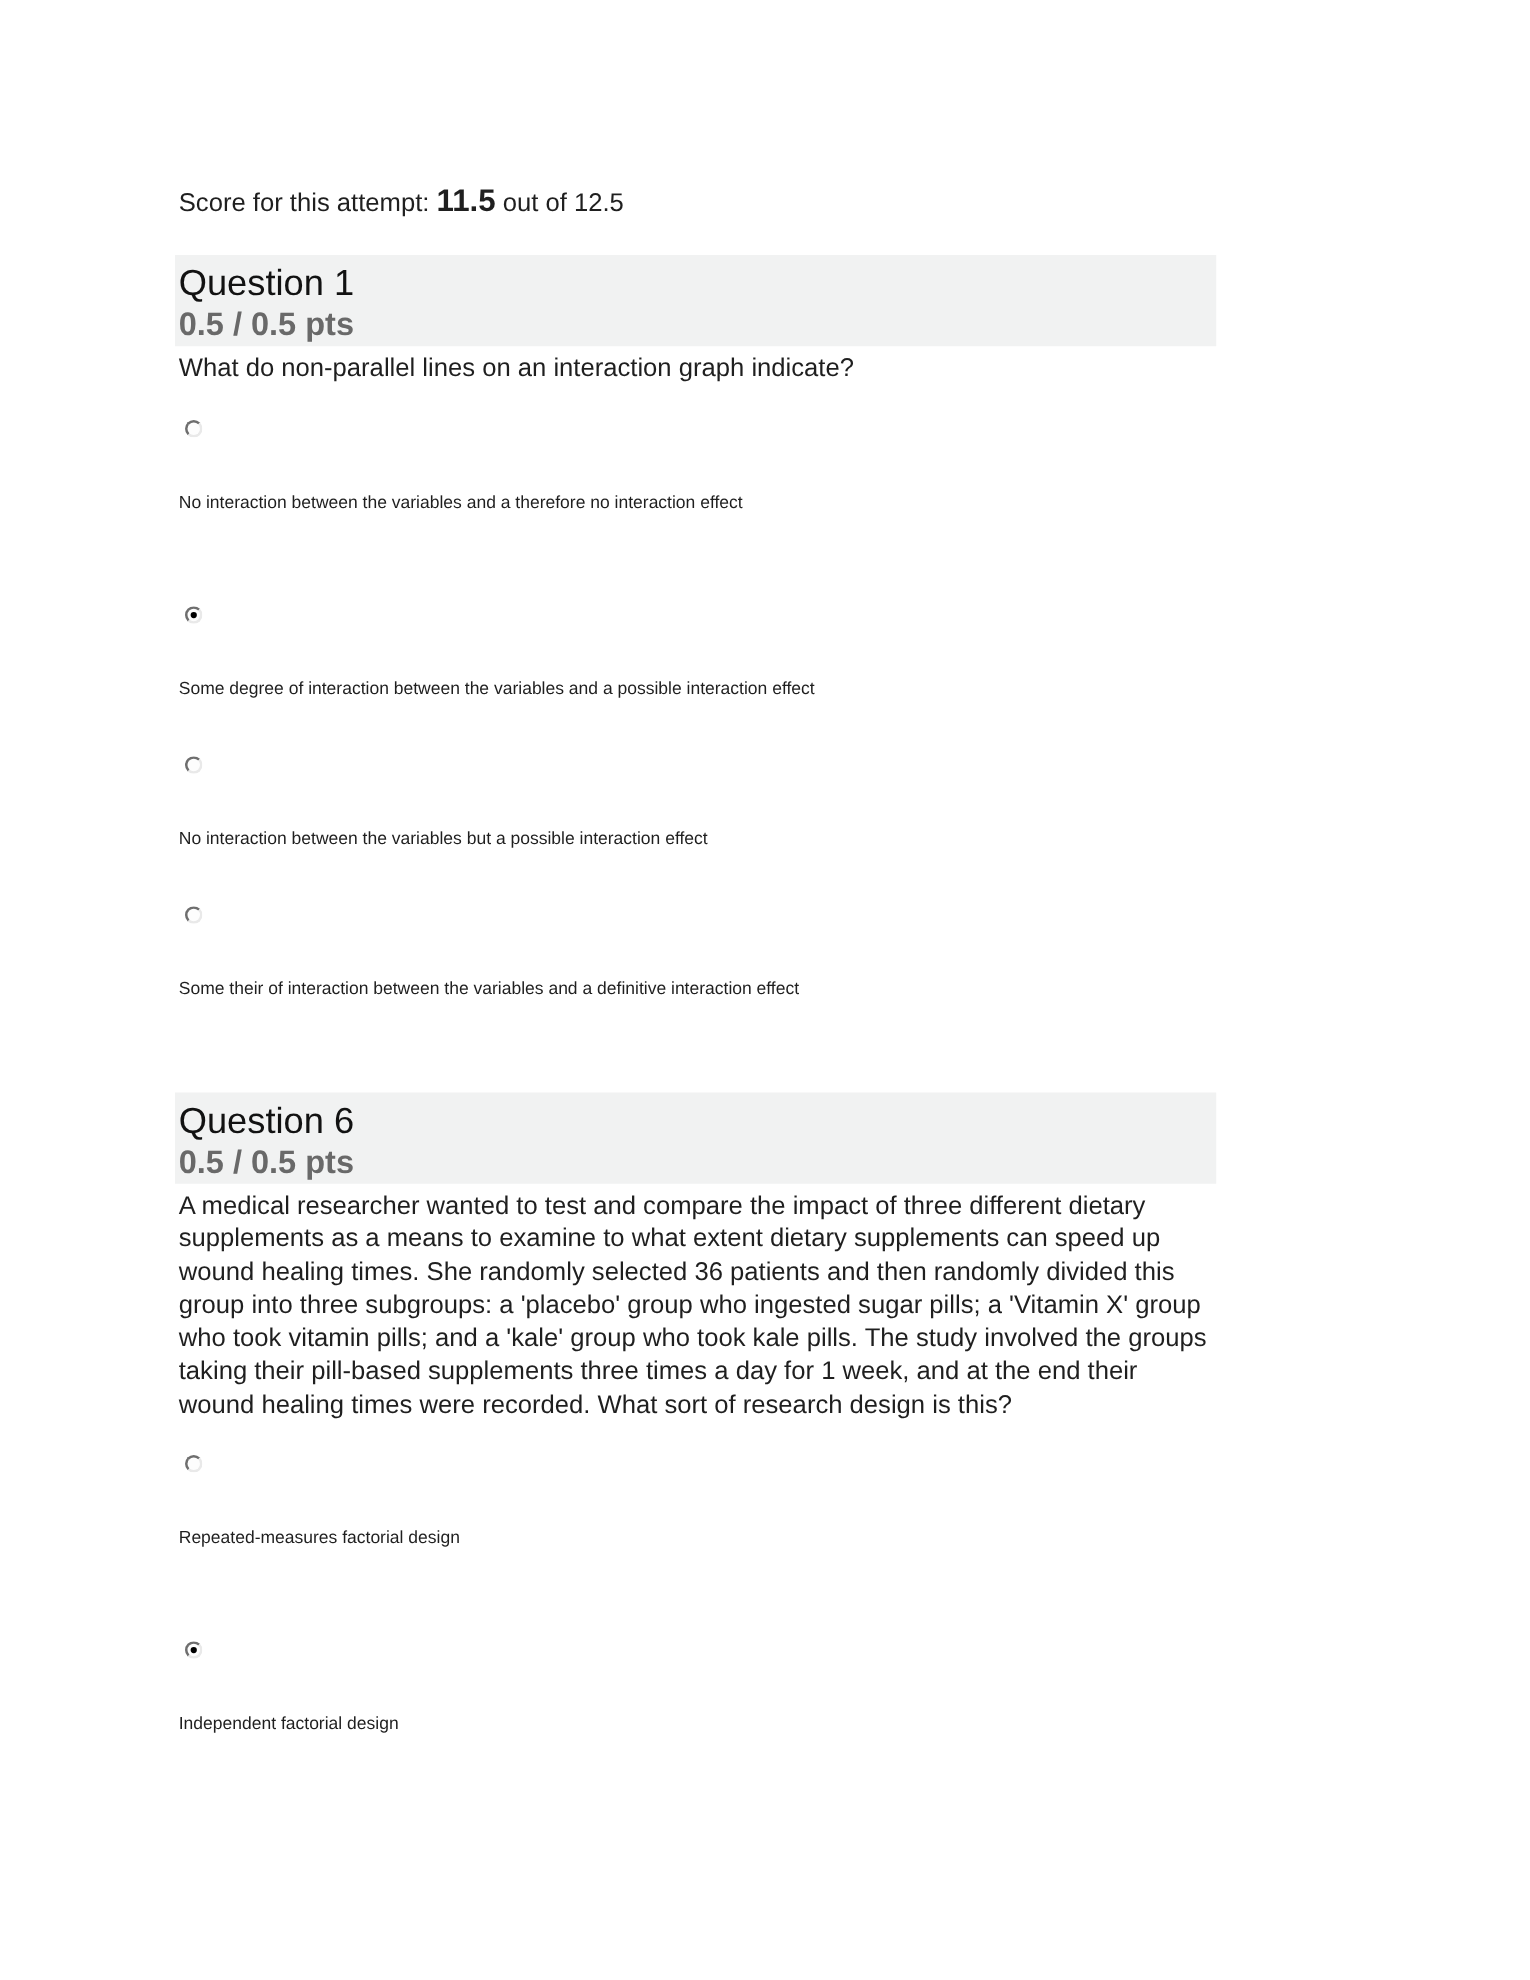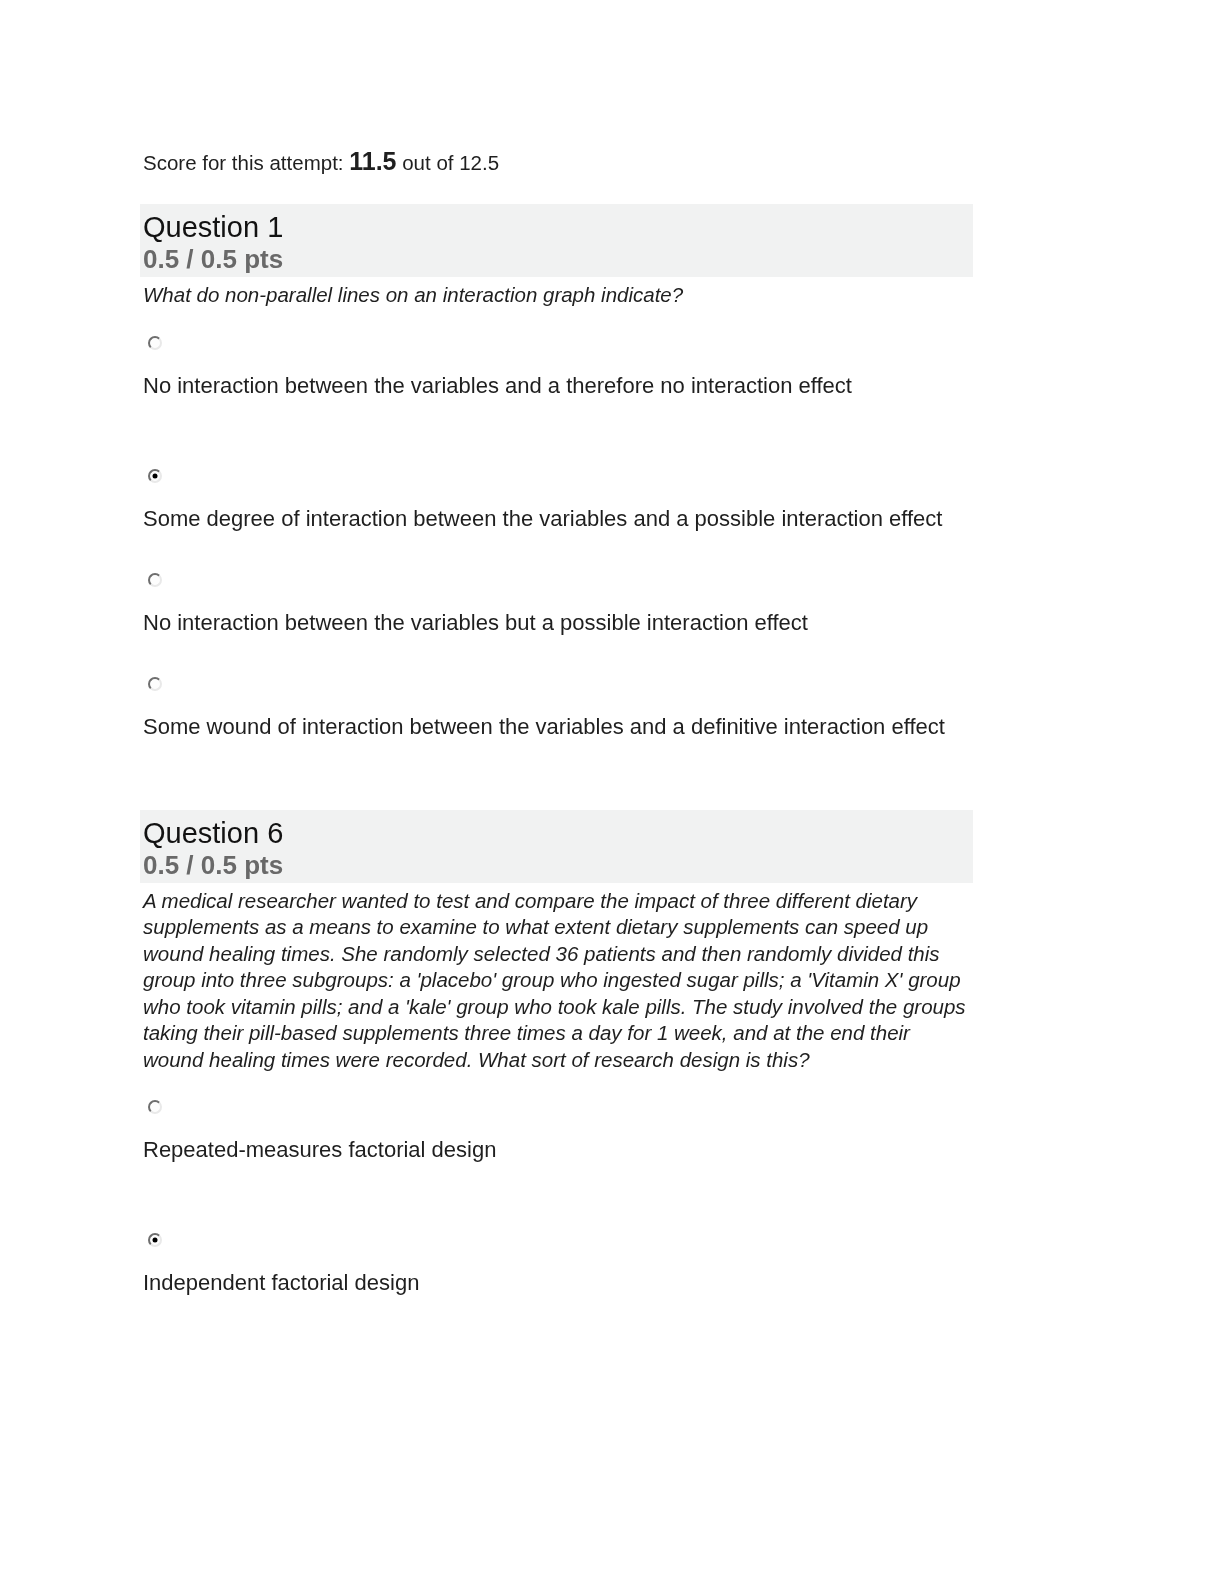--- a/index.html
+++ b/index.html
@@ -48,21 +48,20 @@
     margin-top: 3px;
     font-size: 26px;
     line-height: 24px;
     font-weight: bold;
     color: #696969;
   }
   .q-text {
     margin-top: 5px;
     font-size: 20.5px;
     line-height: 26.5px;
-    font-style: italic;
   }
   .options {
     margin-top: 27px;
   }
   .option {
     margin-bottom: 41px;
   }
   .option.gap-large {
     margin-bottom: 70px;
   }
@@ -83,22 +82,22 @@
     position: absolute;
     left: 50%;
     top: 50%;
     width: 5px;
     height: 5px;
     transform: translate(-50%, -50%);
     border-radius: 50%;
     background: #000000;
   }
   .option-label {
-    margin-top: 22px;
-    font-size: 22px;
+    margin-top: 38px;
+    font-size: 14px;
     line-height: 27px;
   }
 </style>
 </head>
 <body>
 
 <div class="page">
   <div class="score-line"><span>Score for this attempt: </span><span class="score-big">11.5</span><span> out of 12.5</span></div>
   <div id="questions">
       <section class="question">
@@ -115,21 +114,21 @@
           <div class="option">
     <span class="radio checked"></span>
     <div class="option-label">Some degree of interaction between the variables and a possible interaction effect</div>
   </div>
           <div class="option">
     <span class="radio"></span>
     <div class="option-label">No interaction between the variables but a possible interaction effect</div>
   </div>
           <div class="option">
     <span class="radio"></span>
-    <div class="option-label">Some wound of interaction between the variables and a definitive interaction effect</div>
+    <div class="option-label">Some their of interaction between the variables and a definitive interaction effect</div>
   </div>
         </div>
   </section>
       <section class="question">
     <header class="q-header">
       <h2 class="q-title">Question 6</h2>
       <div class="q-pts">0.5 / 0.5 pts</div>
     </header>
     <div class="q-text">A medical researcher wanted to test and compare the impact of three different dietary supplements as a means to examine to what extent dietary supplements can speed up wound healing times. She randomly selected 36 patients and then randomly divided this group into three subgroups: a 'placebo' group who ingested sugar pills; a 'Vitamin X' group who took vitamin pills; and a 'kale' group who took kale pills. The study involved the groups taking their pill-based supplements three times a day for 1 week, and at the end their wound healing times were recorded. What sort of research design is this?</div>
     <div class="options">

